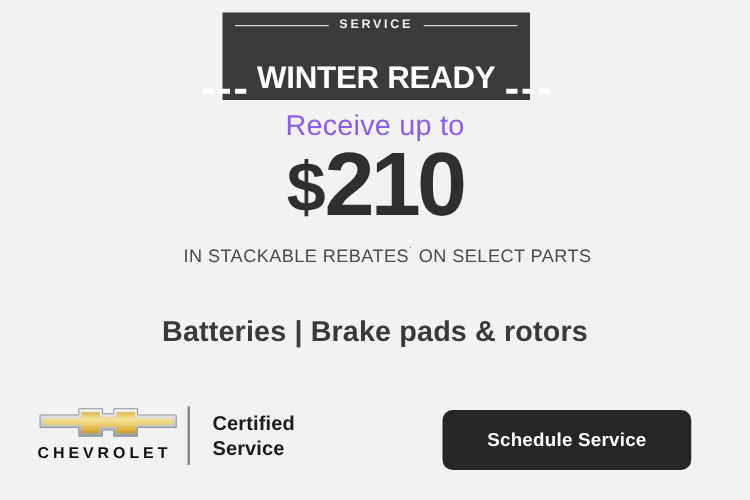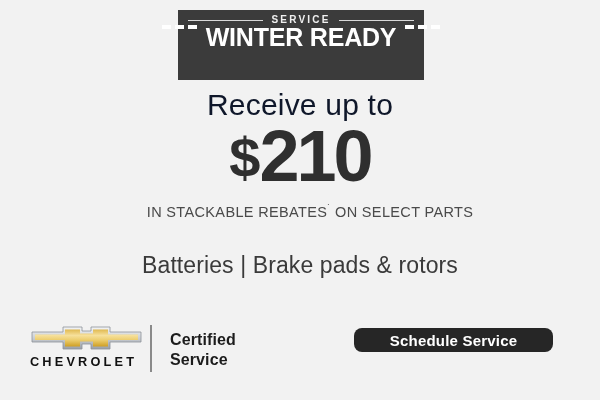--- a/index.html
+++ b/index.html
@@ -38,42 +38,42 @@
   .badge-small {
     color:#f0f0f0;
     font-size:10px;
     font-weight:bold;
     letter-spacing:2.2px;
     white-space:nowrap;
     line-height:1;
   }
   .badge-main-row {
     display:flex;
-    align-items:flex-start;
+    align-items:flex-end;
     justify-content:center;
     gap:9px;
     flex:1 1 auto;
   }
   .dashes { display:flex; gap:4px; }
   .dash { width:9px; height:4px; background:#ffffff; }
   .badge-title {
     color:#ffffff;
     font-size:25px;
     font-weight:bold;
     letter-spacing:-0.2px;
     white-space:nowrap;
     line-height:1;
   }
 
   
   .offer { position:absolute; left:0; top:88px; width:600px; text-align:center; }
   .receive {
-    font-size:30px;
+    font-size:23px;
     font-weight:300;
-    color:#0f172a;
+    color:#8b5cf6;
     letter-spacing:0.2px;
     line-height:1.1;
   }
   .amount-wrap {
     display:flex;
     align-items:flex-start;
     justify-content:center;
     color:#2f2f2f;
     line-height:0.92;
     margin-top:2px;
@@ -99,21 +99,21 @@
   }
   .rebates sup { font-size:9px; vertical-align:super; }
 
   .services {
     position:absolute;
     left:0; top:250px;
     width:600px;
     text-align:center;
     color:#3a3a3a;
     font-size:23px;
-    font-weight:400;
+    font-weight:700;
     line-height:1.32;
     letter-spacing:0.1px;
   }
 
   
   .brand { position:absolute; left:30px; top:325px; width:120px; }
   .bowtie { width:113px; height:26px; display:block; }
   .chev-word {
     margin-top:4px;
     font-size:12.5px;
@@ -135,21 +135,21 @@
     left:170px; top:330px;
     font-size:16px;
     font-weight:bold;
     color:#1c1c1c;
     line-height:1.22;
     letter-spacing:0.1px;
   }
   .cta {
     position:absolute;
     left:354px; top:328px;
-    width:199px; height:24px;
+    width:199px; height:48px;
     background:#262626;
     border:none;
     border-radius:8px;
     color:#ffffff;
     font-family:"Liberation Sans", sans-serif;
     font-size:15px;
     font-weight:bold;
     letter-spacing:0.2px;
     cursor:pointer;
     display:flex;

